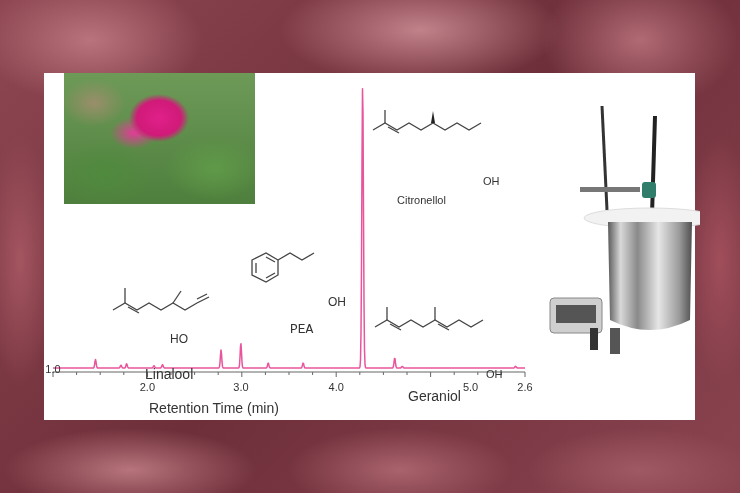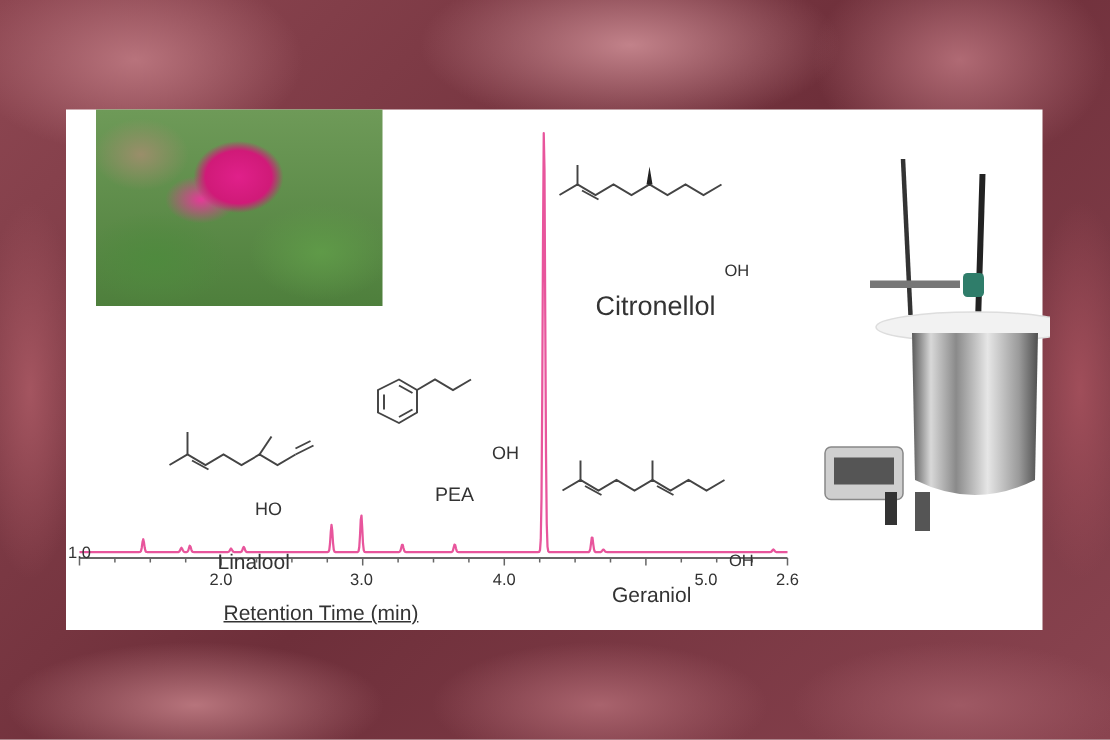--- a/index.html
+++ b/index.html
@@ -39,21 +39,21 @@
     position: absolute; left: 540px; top: 100px; width: 160px; height: 265px;
   }
   svg { display: block; }
   .label {
     position: absolute; font-size: 13px; color: #333; white-space: nowrap; margin-top: 48px;
   }
   .tick-label {
     position: absolute; font-size: 11px; color: #333; transform: translateX(-50%);
   }
   .axis-title {
-    position: absolute; font-size: 14px; color: #333; text-decoration: underline;
+    position: absolute; font-size: 14px; color: #333;
   }
 </style>
 </head>
 <body>
 
 <div class="bg"></div>
 <div class="panel"></div>
 
 <div class="photo-flower"></div>
 
@@ -99,21 +99,21 @@
 
 <svg style="position:absolute;left:370px;top:108px;" width="150" height="40">
   <g stroke="#444" stroke-width="1.3" fill="none">
     <polyline points="3,22 15,15 27,22 39,15 51,22 63,15 75,22 87,15 99,22 111,15"></polyline>
     <line x1="15" y1="15" x2="15" y2="2"></line>
     <line x1="18" y1="19" x2="29" y2="25"></line>
   </g>
   <polygon points="61,15 65,15 63,3" fill="#222"></polygon>
 </svg>
 <div class="label" style="left:483px;top:127px;font-size:11px;">OH</div>
-<div class="label" style="left:397px;top:146px;font-size:18px;">Citronellol</div>
+<div class="label" style="left:397px;top:146px;font-size:11px;">Citronellol</div>
 
 <svg style="position:absolute;left:372px;top:305px;" width="140" height="32">
   <g stroke="#444" stroke-width="1.3" fill="none">
     <polyline points="3,22 15,15 27,22 39,15 51,22 63,15 75,22 87,15 99,22 111,15"></polyline>
     <line x1="15" y1="15" x2="15" y2="2"></line>
     <line x1="18" y1="19" x2="29" y2="25"></line>
     <line x1="63" y1="15" x2="63" y2="2"></line>
     <line x1="66" y1="19" x2="77" y2="25"></line>
   </g>
 </svg>
@@ -123,21 +123,21 @@
 <svg style="position:absolute;left:240px;top:250px;" width="100" height="50">
   <g stroke="#444" stroke-width="1.3" fill="none">
     <polygon points="12,10 26,3 38,10 38,25 26,32 12,25"></polygon>
     <line x1="16" y1="13" x2="16" y2="23"></line>
     <line x1="26" y1="7" x2="35" y2="12"></line>
     <line x1="26" y1="28" x2="35" y2="23"></line>
     <polyline points="38,10 50,3 62,10 74,3"></polyline>
   </g>
 </svg>
 <div class="label" style="left:328px;top:247px;font-size:12px;">OH</div>
-<div class="label" style="left:290px;top:274px;">PEA</div>
+<div class="label" style="left:290px;top:274px;font-family:Liberation Mono, monospace;">PEA</div>
 
 <svg style="position:absolute;left:110px;top:285px;" width="130" height="40">
   <g stroke="#444" stroke-width="1.3" fill="none">
     <polyline points="3,25 15,18 27,25 39,18 51,25 63,18 75,25 87,18"></polyline>
     <line x1="15" y1="18" x2="15" y2="3"></line>
     <line x1="18" y1="22" x2="29" y2="28"></line>
     <line x1="63" y1="18" x2="71" y2="6"></line>
     <line x1="87" y1="18" x2="99" y2="12"></line>
     <line x1="87" y1="14" x2="97" y2="9"></line>
   </g>

